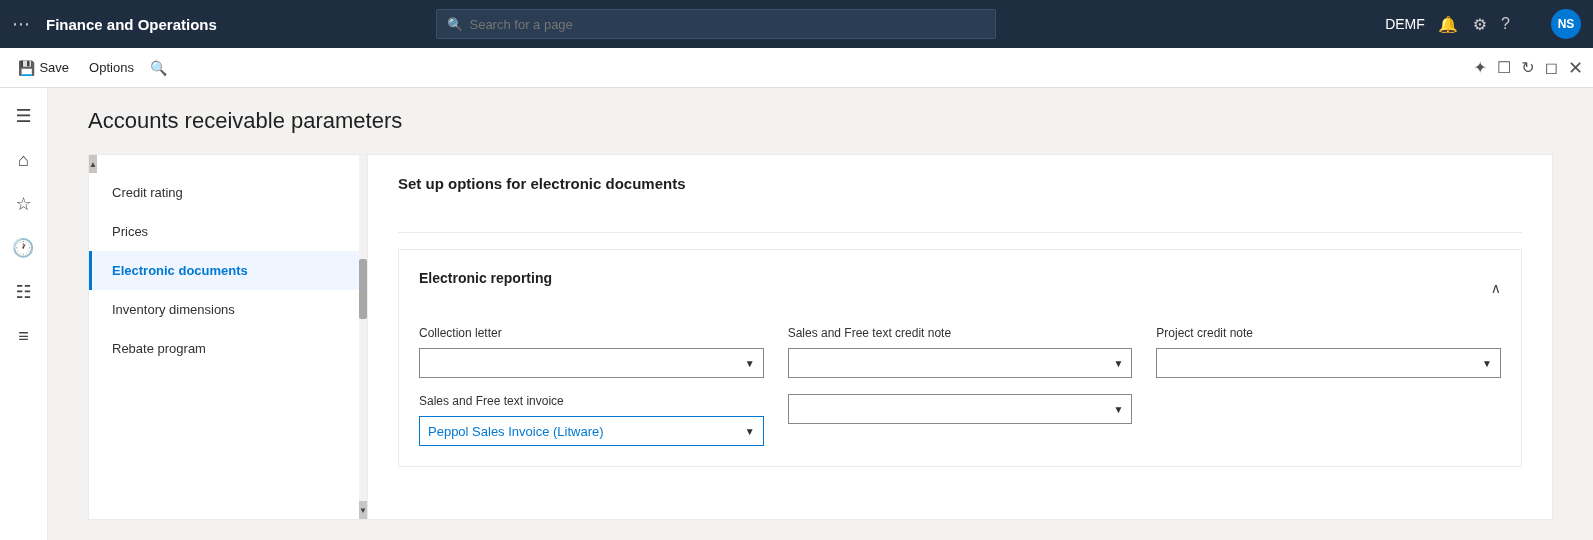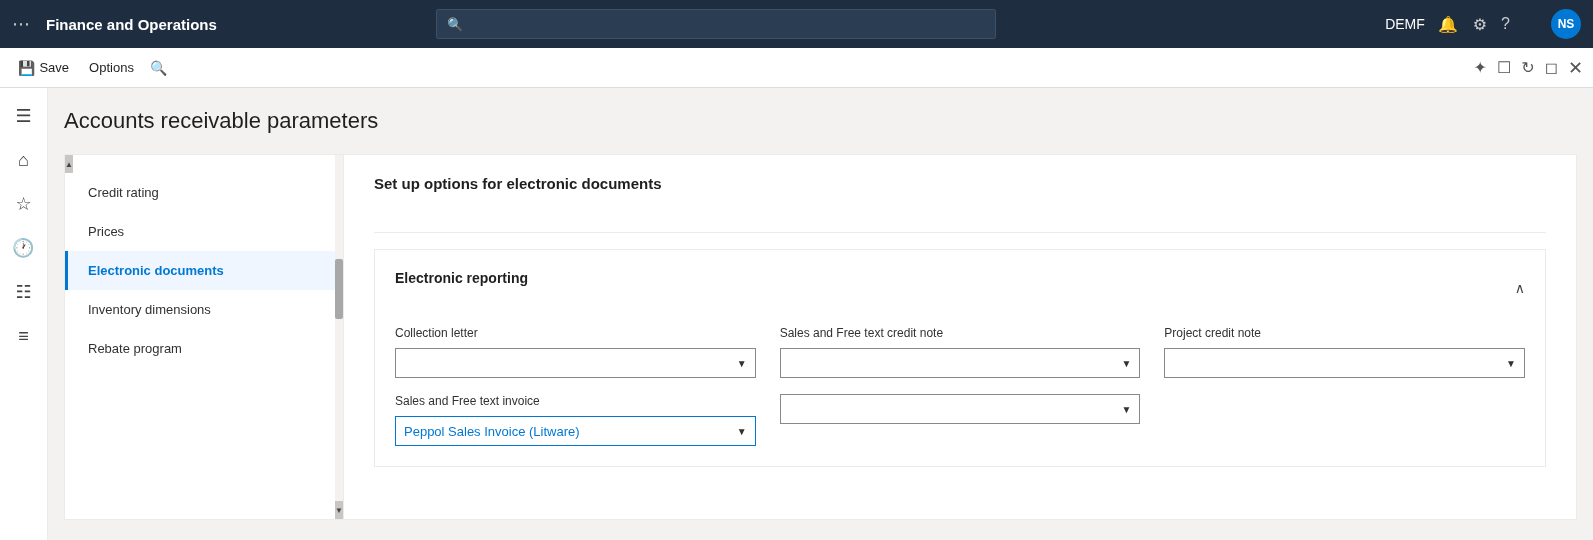--- a/index.html
+++ b/index.html
@@ -104,21 +104,21 @@
       color: #444;
       font-size: 18px;
       cursor: pointer;
       border-radius: 2px;
     }
 
     
     .page-content {
       flex: 1;
       overflow-y: auto;
-      padding: 20px 16px;
+      padding: 20px 40px;
       display: flex;
       flex-direction: column;
       gap: 0;
     }
 
     .page-title {
       font-size: 22px;
       font-weight: 400;
       color: #1f1f1f;
       margin-bottom: 20px;
@@ -284,20 +284,21 @@
     }
   </style>
 </head>
 <body>
 
 <div class="top-nav">
   <span class="grid-icon">⋯</span>
   <span class="app-title">Finance and Operations</span>
   <div class="search-bar">
     <span class="search-icon-nav">🔍</span>
+    <input type="text" placeholder="Search for a page" style="">
   </div>
   <div class="top-nav-right">
     <span class="env-label">DEMF</span>
     <span class="icon-btn">🔔</span>
     <span class="icon-btn">⚙</span>
     <span class="icon-btn">?</span>
     <div class="avatar">NS</div>
   </div>
 </div>
 

